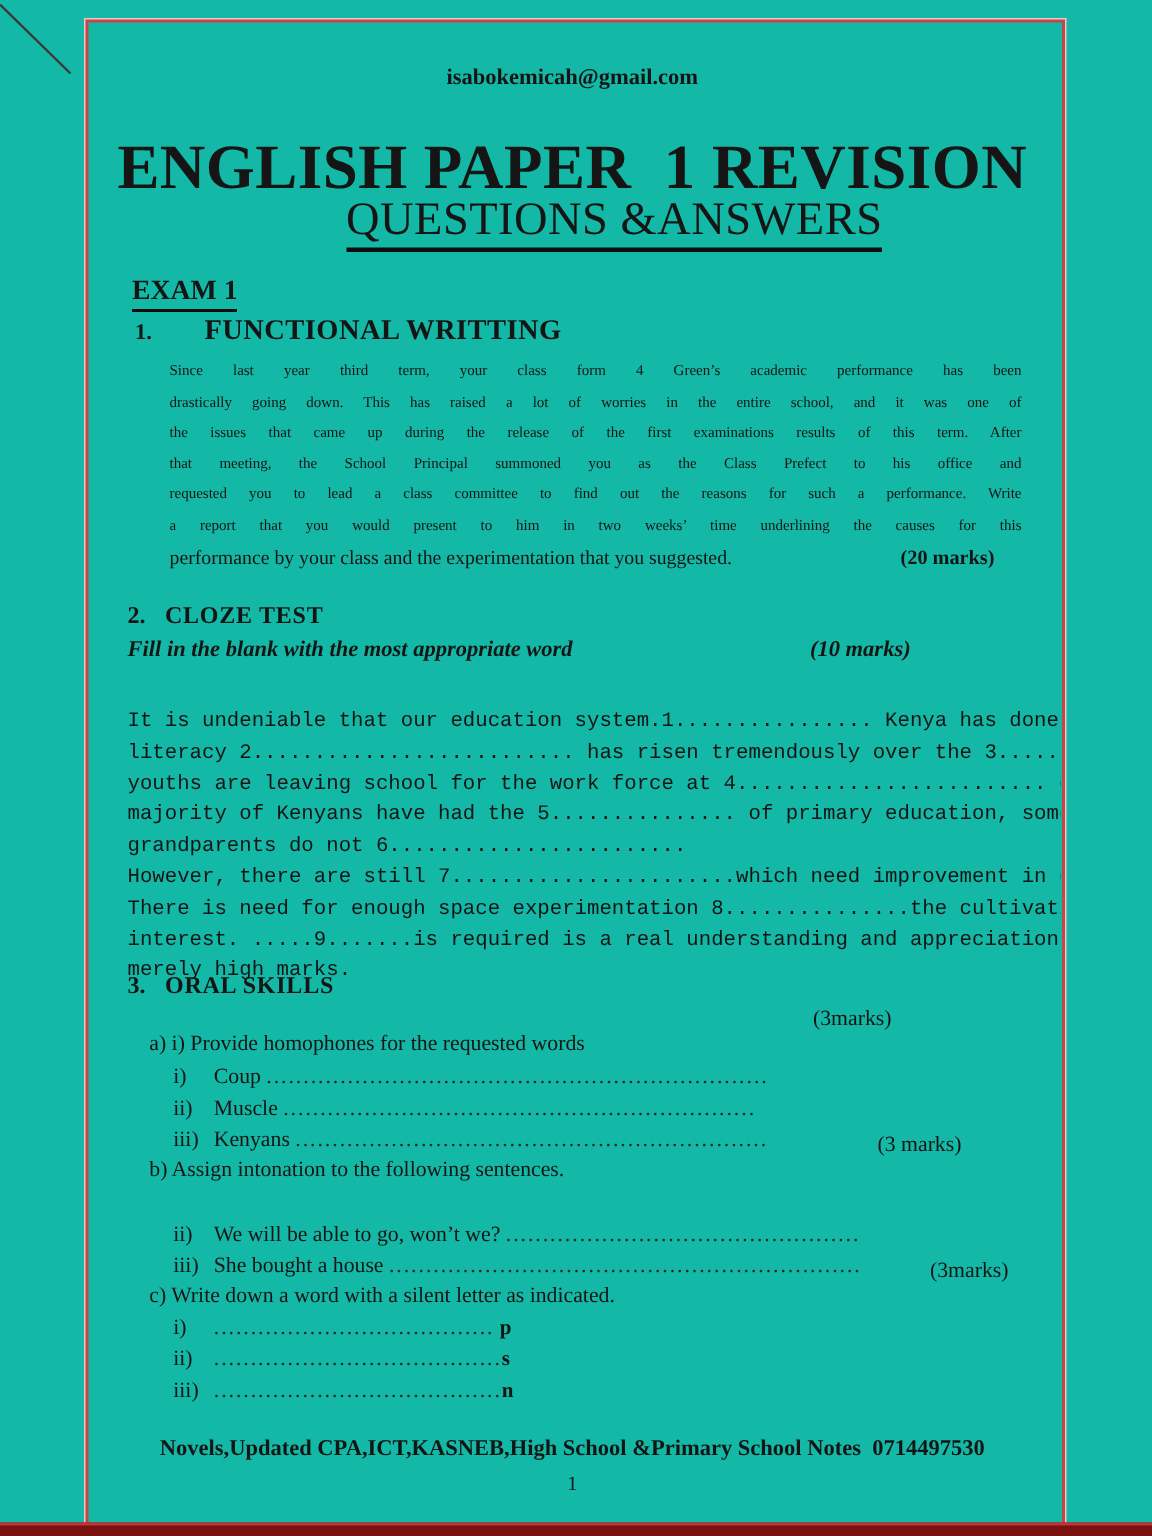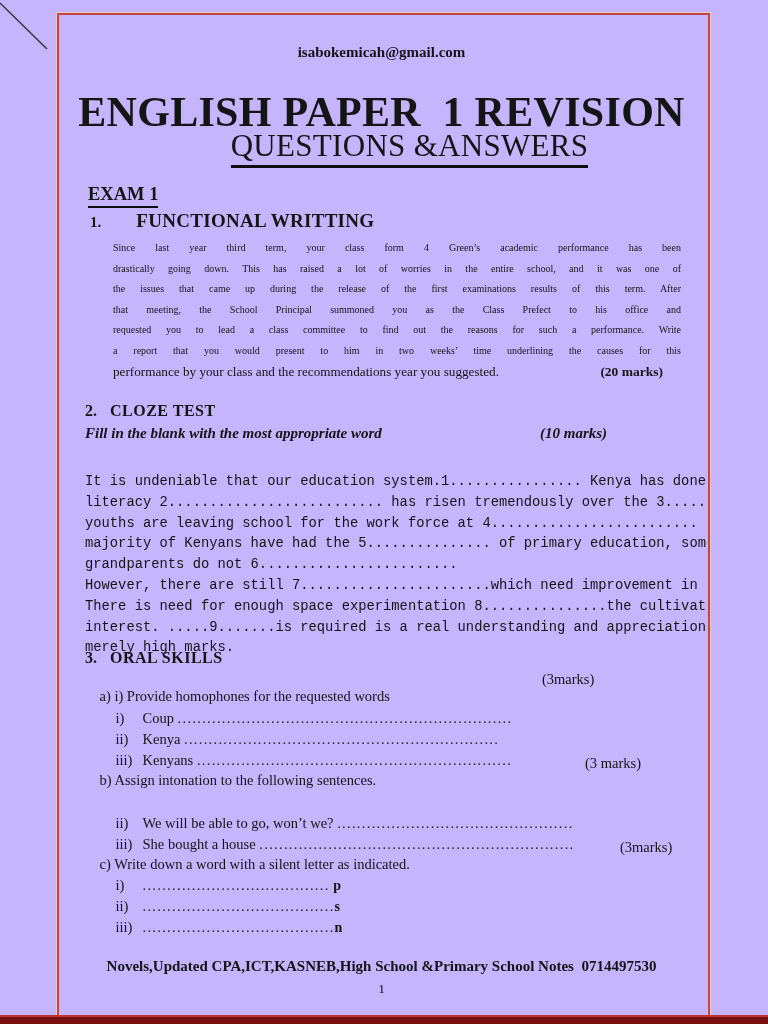--- a/index.html
+++ b/index.html
@@ -1,16 +1,16 @@
 <!DOCTYPE html>
 <html><head>
 <meta charset="utf-8">
 <style>
   html,body{margin:0;padding:0;background:#ffffff;}
-  .page{position:relative;width:768px;height:1024px;background:#c4b5fd;overflow:hidden;
+  .page{position:relative;width:768px;height:1024px;background:#14b8a6;overflow:hidden;
         font-family:"Liberation Serif", serif;color:#151515;}
   .border-rect{position:absolute;left:57px;top:13px;width:649px;height:1002px;
                border:2px solid #c34747;box-shadow:0 0 0 1px #f0c6c6;}
   .bottom-strip{position:absolute;left:0;bottom:0;width:768px;height:7px;
                 background:#7a1111;border-top:2px solid #c03434;}
   .fold{position:absolute;left:0;top:0;}
   .abs{position:absolute;}
   .center{left:57px;width:649px;text-align:center;}
   .bi{font-weight:bold;font-style:italic;}
   .email{top:44px;font-size:15px;font-weight:bold;}
@@ -77,21 +77,21 @@
     <span class="num">1.</span>
     <span class="h">FUNCTIONAL WRITTING</span>
   </div>
   <div class="abs q1body">Since last year third term, your class form 4 Green’s academic performance has been
 drastically going down. This has raised a lot of worries in the entire school, and it was one of
 the issues that came up during the release of the first examinations results of this term. After
 that meeting, the School Principal summoned you as the Class Prefect to his office and
 requested you to lead a class committee to find out the reasons for such a performance. Write
 a report that you would present to him in two weeks’ time underlining the causes for this</div>
   <div class="abs q1last">
-    <span>performance by your class and the recommendations year you suggested.</span>
+    <span>performance by your class and the experimentation that you suggested.</span>
     <span class="marks">(20 marks)</span>
   </div>
 
   <div class="abs qhead q2head">
     <span class="num">2.</span>
     <span class="h">CLOZE TEST</span>
   </div>
   <div class="abs q2instr">
     <span class="bi">Fill in the blank with the most appropriate word</span>
     <span class="marks bi">(10 marks)</span>
@@ -112,21 +112,21 @@
   </div>
 
   <div class="abs qline a-line">
     <span>a) i) Provide homophones for the requested words</span>
     <span class="marks">(3marks)</span>
   </div>
   <div class="abs item a1">
     <span class="marker">i)</span><span>Coup </span><span class="dots">....................................................................</span>
   </div>
   <div class="abs item a2">
-    <span class="marker">ii)</span><span>Kenya </span><span class="dots">................................................................</span>
+    <span class="marker">ii)</span><span>Muscle </span><span class="dots">................................................................</span>
   </div>
   <div class="abs item a3">
     <span class="marker">iii)</span><span>Kenyans </span><span class="dots">................................................................</span>
   </div>
 
   <div class="abs qline b-line">
     <span>b) Assign intonation to the following sentences.</span>
     <span class="marks">(3 marks)</span>
   </div>
   <div class="abs item b2">

